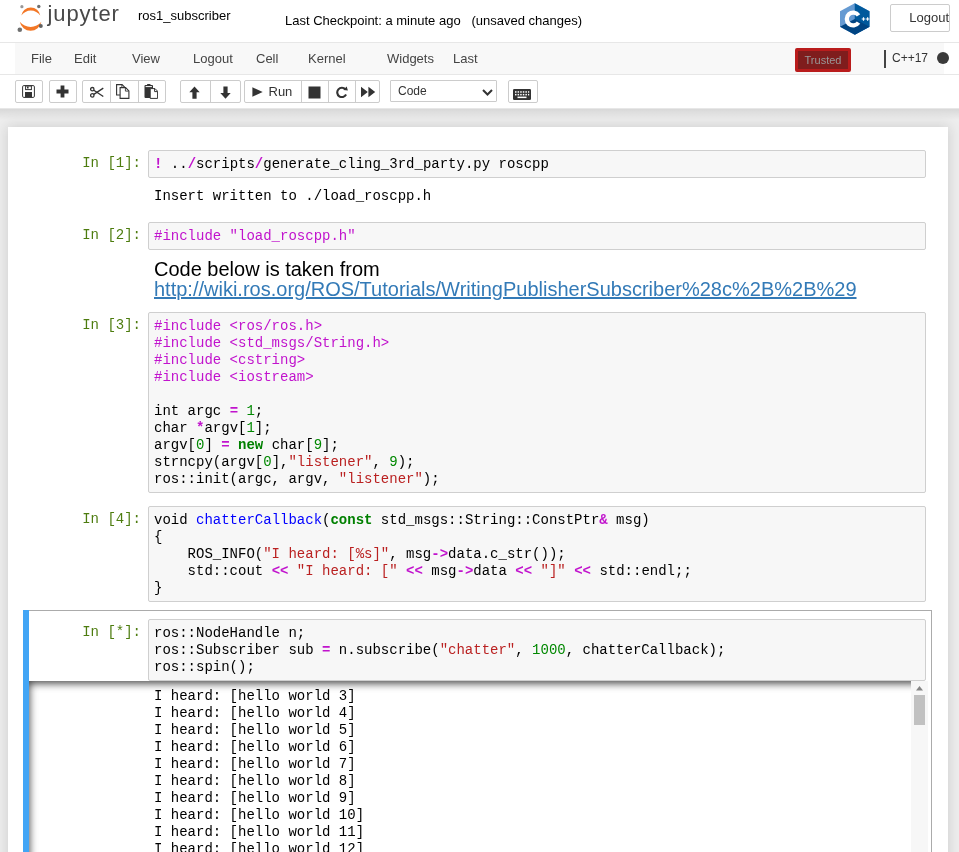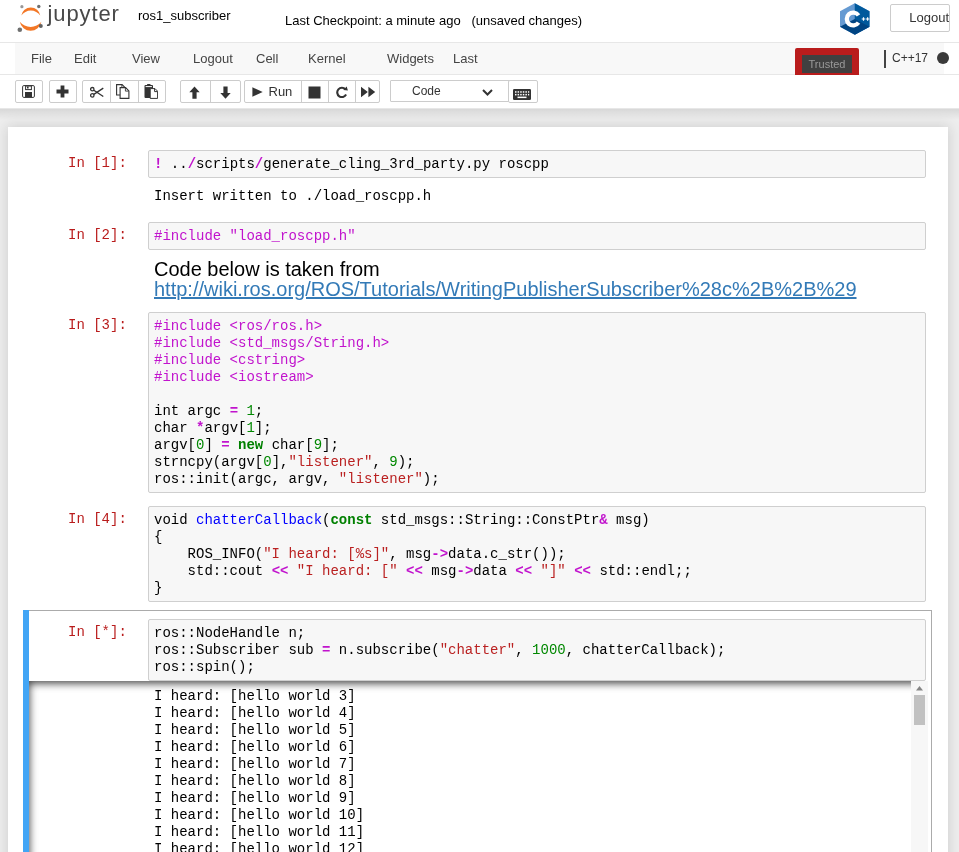--- a/index.html
+++ b/index.html
@@ -8,35 +8,35 @@
 .abs { position:absolute; }
 
 #hdrtop { left:0; top:0; width:959px; height:42px; background:#fff; border-bottom:1px solid #e7e7e7; }
 #title { left:138px; top:8px; font-size:13px; color:#000; }
 #chk { left:285px; top:13px; font-size:13px; color:#000; }
 #logoutbtn { left:890px; top:4px; width:58px; height:26px; border:1px solid #ccc; border-radius:2px; background:#fff; font-size:13px; color:#333; text-align:right; line-height:26px; }
 
 #menubar { left:15px; top:43px; width:929px; height:31px; background:#f8f8f8; }
 #menuline { left:0; top:74px; width:959px; height:1px; background:#e7e7e7; }
 .menu { position:absolute; top:51px; font-size:13px; color:#444; }
-#trusted { left:795px; top:48px; width:50px; height:18px; border:7px solid #b91c1c; border-radius:2px; background:#404040; font-size:11px; color:#999; text-align:center; line-height:18px; }
+#trusted { left:795px; top:48px; width:50px; height:18px; border:3px solid #b91c1c; border-radius:2px; background:#7f1d1d; font-size:11px; color:#999; text-align:center; line-height:18px; }
 #kdiv { left:884px; top:50px; width:2px; height:18px; background:#444; }
 #kname { left:892px; top:51px; font-size:12px; color:#333; }
 #kcirc { left:936.5px; top:51.5px; width:12.5px; height:12.5px; border-radius:50%; background:#3a3a3a; }
 
 #toolbar { left:0; top:75px; width:959px; height:33px; background:#fff; border-bottom:1px solid #e7e7e7; }
 .tbtn { position:absolute; top:80px; height:21px; border:1px solid #ccc; border-radius:2px; background:#fff; }
 .tsep { position:absolute; top:81px; width:1px; height:21px; background:#ccc; }
-#codesel { left:390px; top:80px; width:98px; height:20px; border:1px solid #ccc; border-radius:1px; background:#fff; font-size:12px; color:#333; line-height:20px; padding-left:21px; }
+#codesel { left:390px; top:80px; width:98px; height:20px; border:1px solid #ccc; border-radius:1px; background:#fff; font-size:12px; color:#333; line-height:20px; padding-left:7px; }
 
 #site { left:0; top:109px; width:959px; height:743px; background:#eee; }
 #nbc { left:8px; top:127px; width:940px; height:760px; background:#fff; box-shadow:0 0 12px 1px rgba(87,87,87,.2); }
 
 .mono, pre { font-family:"Liberation Mono",monospace; font-size:14px; line-height:17px; }
-.prompt { position:absolute; width:85px; font-family:"Liberation Mono",monospace; font-size:14px; line-height:17px; color:#b91c1c; left:68px; }
+.prompt { position:absolute; width:85px; text-align:right; font-family:"Liberation Mono",monospace; font-size:14px; line-height:17px; color:#4d7c0f; left:56px; }
 .inbox { position:absolute; left:148px; width:776px; background:#f7f7f7; border:1px solid #cfcfcf; border-radius:2px; }
 .inbox pre { padding:5px 0 4px 5px; white-space:pre; color:#000; }
 .outtxt { position:absolute; left:154px; color:#000; white-space:pre; }
 .op { color:#C113CD; font-weight:bold; }
 .meta { color:#C113CD; }
 .kw { color:#008000; font-weight:bold; }
 .str { color:#BA2121; }
 .num { color:#080; }
 .def { color:#00f; }
 

